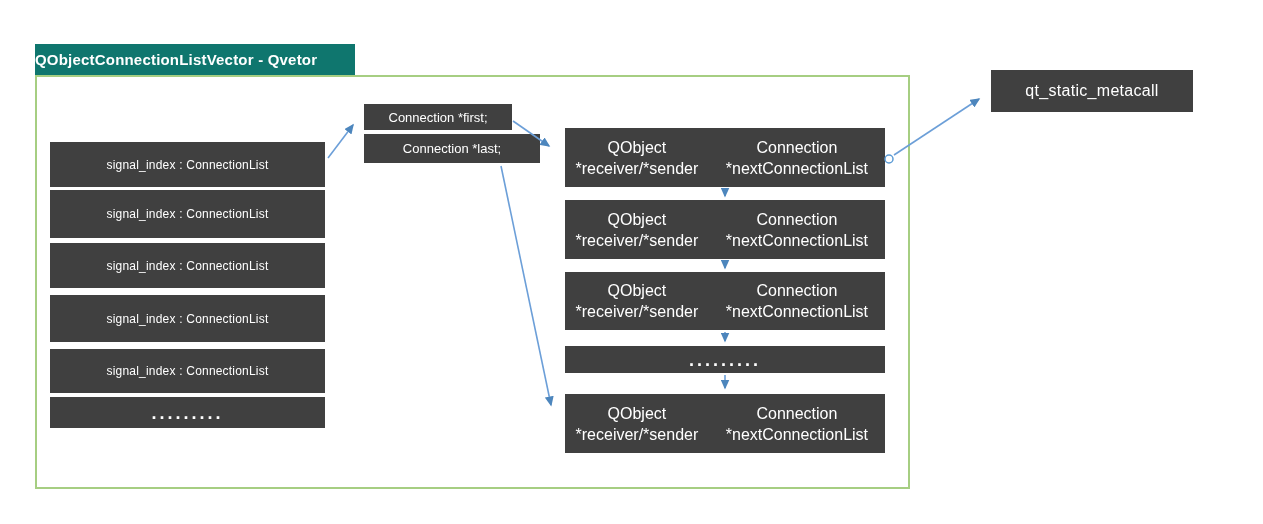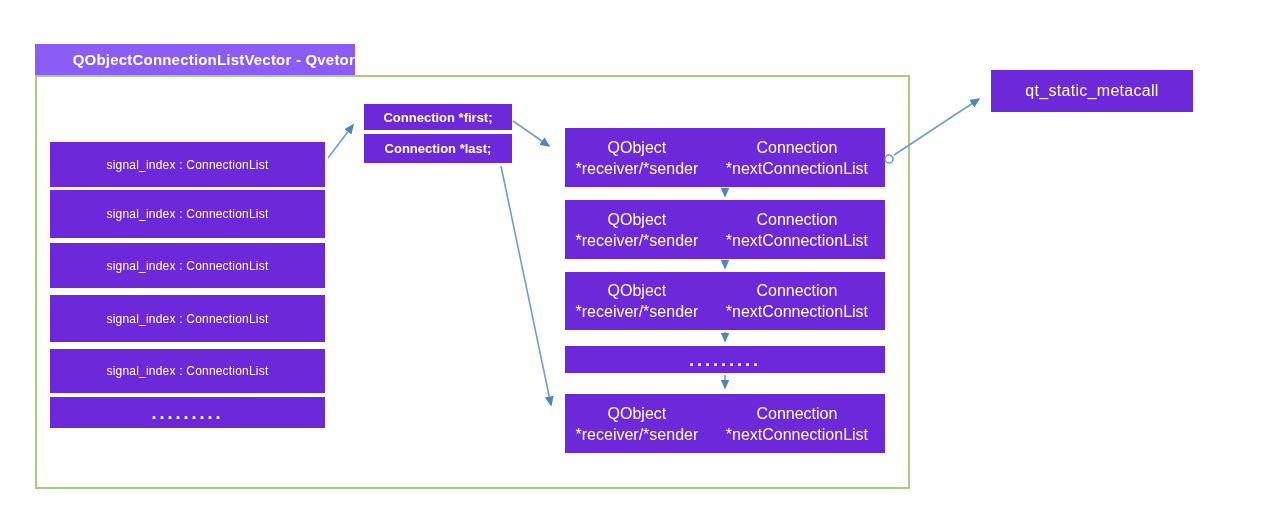--- a/index.html
+++ b/index.html
@@ -12,38 +12,38 @@
   }
   .container-frame{
     position:absolute;
     box-sizing:border-box;
     border:2px solid #a6ce82;
     background:#ffffff;
   }
   .tab{
     position:absolute;
     box-sizing:border-box;
-    background:#8b5cf6;
+    background:#0f766e;
     color:#ffffff;
     font-weight:bold;
     font-size:15px;
-    display:flex;align-items:center;justify-content:flex-end;
+    display:flex;align-items:center;justify-content:flex-start;
     letter-spacing:0.2px;
   }
   .blue-box{
     position:absolute;
     box-sizing:border-box;
-    background:#6d28d9;
+    background:#404040;
     color:#ffffff;
     display:flex;align-items:center;justify-content:center;
     text-align:center;
   }
   .left-box{font-size:12px;letter-spacing:0.2px;}
   .node{flex-direction:row;font-size:16px;line-height:21px;}
-  .small-box{font-size:13px;font-weight:700;}
+  .small-box{font-size:13px;font-weight:400;}
   .dots-box{font-size:18px;font-weight:bold;letter-spacing:3px;line-height:10px;}
   .metacall{font-size:16px;letter-spacing:0.3px;}
   svg.arrows{position:absolute;left:0;top:0;pointer-events:none;}
   .arrow-line{stroke:#6c9fd8;stroke-width:1.6;fill:none;}
 </style>
 </head>
 <body>
 
 <div class="canvas">
 
@@ -67,21 +67,21 @@
   <div class="blue-box left-box" style="left:50px;top:349px;width:275px;height:44px;">
     <span>signal_index : ConnectionList</span>
   </div>
   <div class="blue-box dots-box" style="left:50px;top:397px;width:275px;height:31px;">
     <span>.........</span>
   </div>
 
   <div class="blue-box small-box" style="left:364px;top:104px;width:148px;height:26px;">
     <span>Connection *first;</span>
   </div>
-  <div class="blue-box small-box" style="left:364px;top:134px;width:148px;height:29px;">
+  <div class="blue-box small-box" style="left:364px;top:134px;width:176px;height:29px;">
     <span>Connection *last;</span>
   </div>
 
   <div class="blue-box node" style="left:565px;top:128px;width:320px;height:59px;">
     <span>QObject *receiver/*sender</span>
     <span>Connection *nextConnectionList</span>
   </div>
   <div class="blue-box node" style="left:565px;top:200px;width:320px;height:59px;">
     <span>QObject *receiver/*sender</span>
     <span>Connection *nextConnectionList</span>

